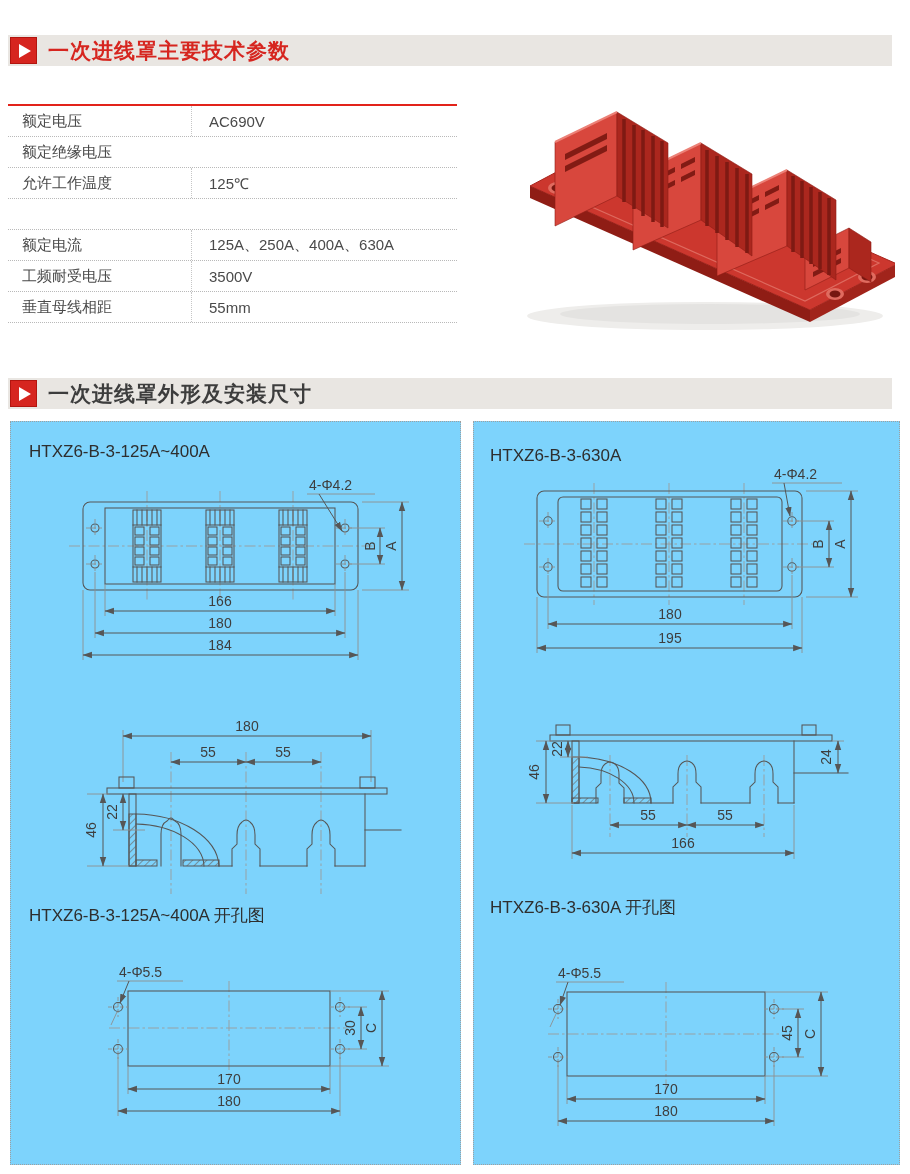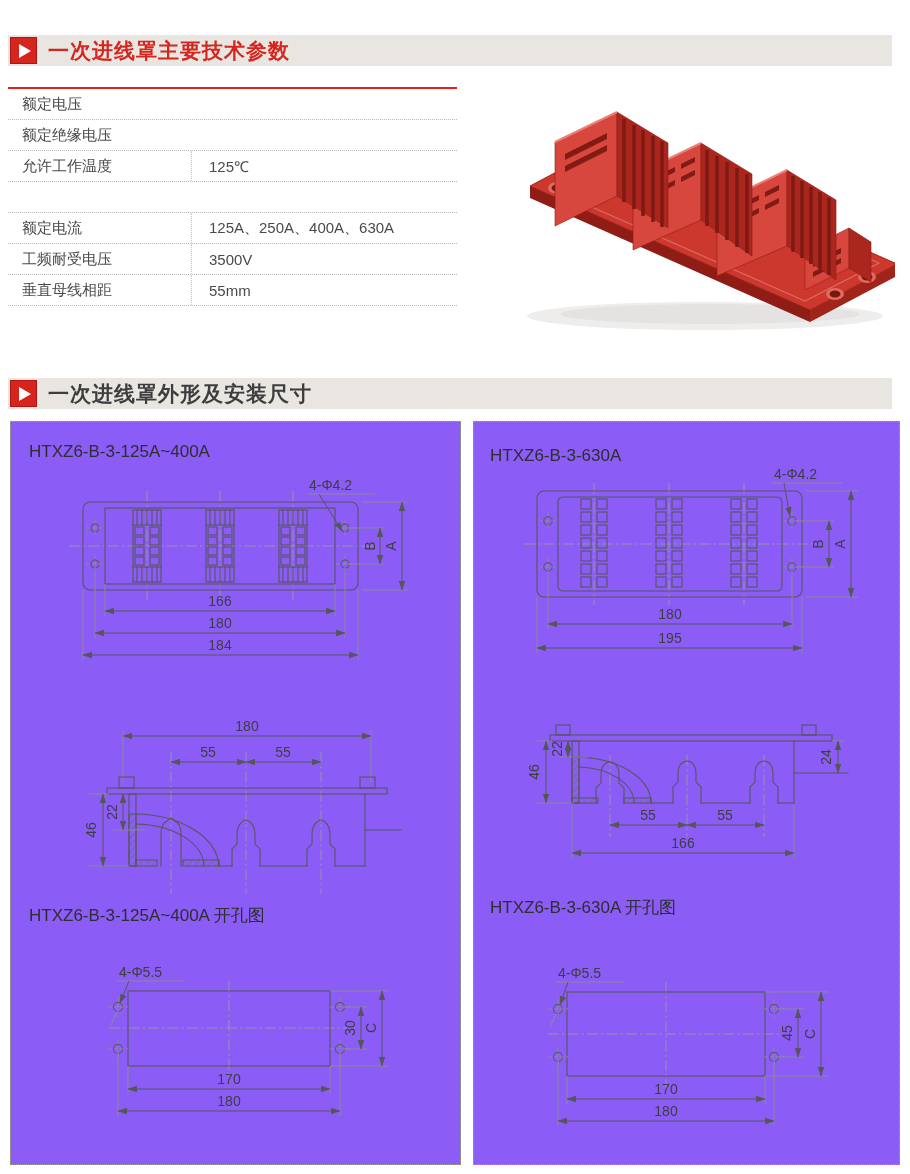--- a/index.html
+++ b/index.html
@@ -5,28 +5,28 @@
   html,body{margin:0;padding:0;background:#fff;}
   body{width:910px;height:1174px;position:relative;font-family:"Liberation Sans",sans-serif;overflow:hidden;}
 
   .band{position:absolute;left:8px;width:884px;height:31px;background:#e9e6e2;display:flex;align-items:center;}
   .band .icon{width:25px;height:25px;margin-left:2px;background:#d6251f;border:1px solid #b2150f;display:flex;align-items:center;justify-content:center;flex:0 0 auto;}
   .tri{width:0;height:0;border-left:12px solid #fff;border-top:7px solid transparent;border-bottom:7px solid transparent;margin-left:3px;}
   .band .t{font-size:21px;font-weight:bold;margin-left:11px;letter-spacing:1px;white-space:nowrap;}
   #sec1{top:35px;} #sec1 .t{color:#d6251f;}
   #sec2{top:378px;} #sec2 .t{color:#3d3d3d;font-family:Liberation Mono, monospace;}
 
-  #specs{position:absolute;left:8px;top:87px;width:449px;border-top:2px solid #e2231a;}
+  #specs{position:absolute;left:8px;top:104px;width:449px;border-top:2px solid #e2231a;}
   .srow{display:flex;height:30px;align-items:stretch;border-bottom:1px dotted #b9b9b9;font-size:15px;color:#4a4a4a;}
   .srow .l{width:169px;padding-left:14px;display:flex;align-items:center;}
   .srow .v{flex:1;border-left:1px dotted #c6c6c6;padding-left:17px;display:flex;align-items:center;}
 
   #photo{position:absolute;left:505px;top:78px;width:390px;height:260px;}
 
-  .panel{position:absolute;top:421px;height:742px;border:1px dotted #9f9f9f;background:#8b5cf6;overflow:hidden;}
+  .panel{position:absolute;top:421px;height:742px;border:1px dotted #9f9f9f;background:#7dd3fc;overflow:hidden;}
   #panelL{left:10px;width:449px;}
   #panelR{left:473px;width:425px;}
   .model{position:absolute;font-size:17px;color:#2e2e2e;white-space:nowrap;}
   svg.draw{position:absolute;}
   svg.draw text{font-size:14px;fill:#3e3e3e;}
   .ln{stroke:#565656;stroke-width:1.05;fill:none;stroke-linecap:square;}
   .tn{stroke:#8f8f8f;stroke-width:.9;fill:none;}
   .cl{stroke:#9b9b9b;stroke-width:.9;fill:none;stroke-dasharray:11 3 2.5 3;}
   .dm{stroke:#565656;stroke-width:1;fill:none;}
   .ht{fill:url(#hatch);stroke:#565656;stroke-width:1;}
@@ -52,20 +52,21 @@
 <div class="band" id="sec1">
   <span class="icon">
       <span class="tri"></span>
     </span>
   <span class="t">一次进线罩主要技术参数</span>
 </div>
 
 <div id="specs">
   <div class="srow">
       <div class="l">额定电压</div>
+      <div class="v">AC690V</div>
     </div>
   <div class="srow">
       <div class="l">额定绝缘电压</div>
     </div>
   <div class="srow">
       <div class="l">允许工作温度</div>
       <div class="v">125℃</div>
     </div>
   <div class="srow">
     </div>

